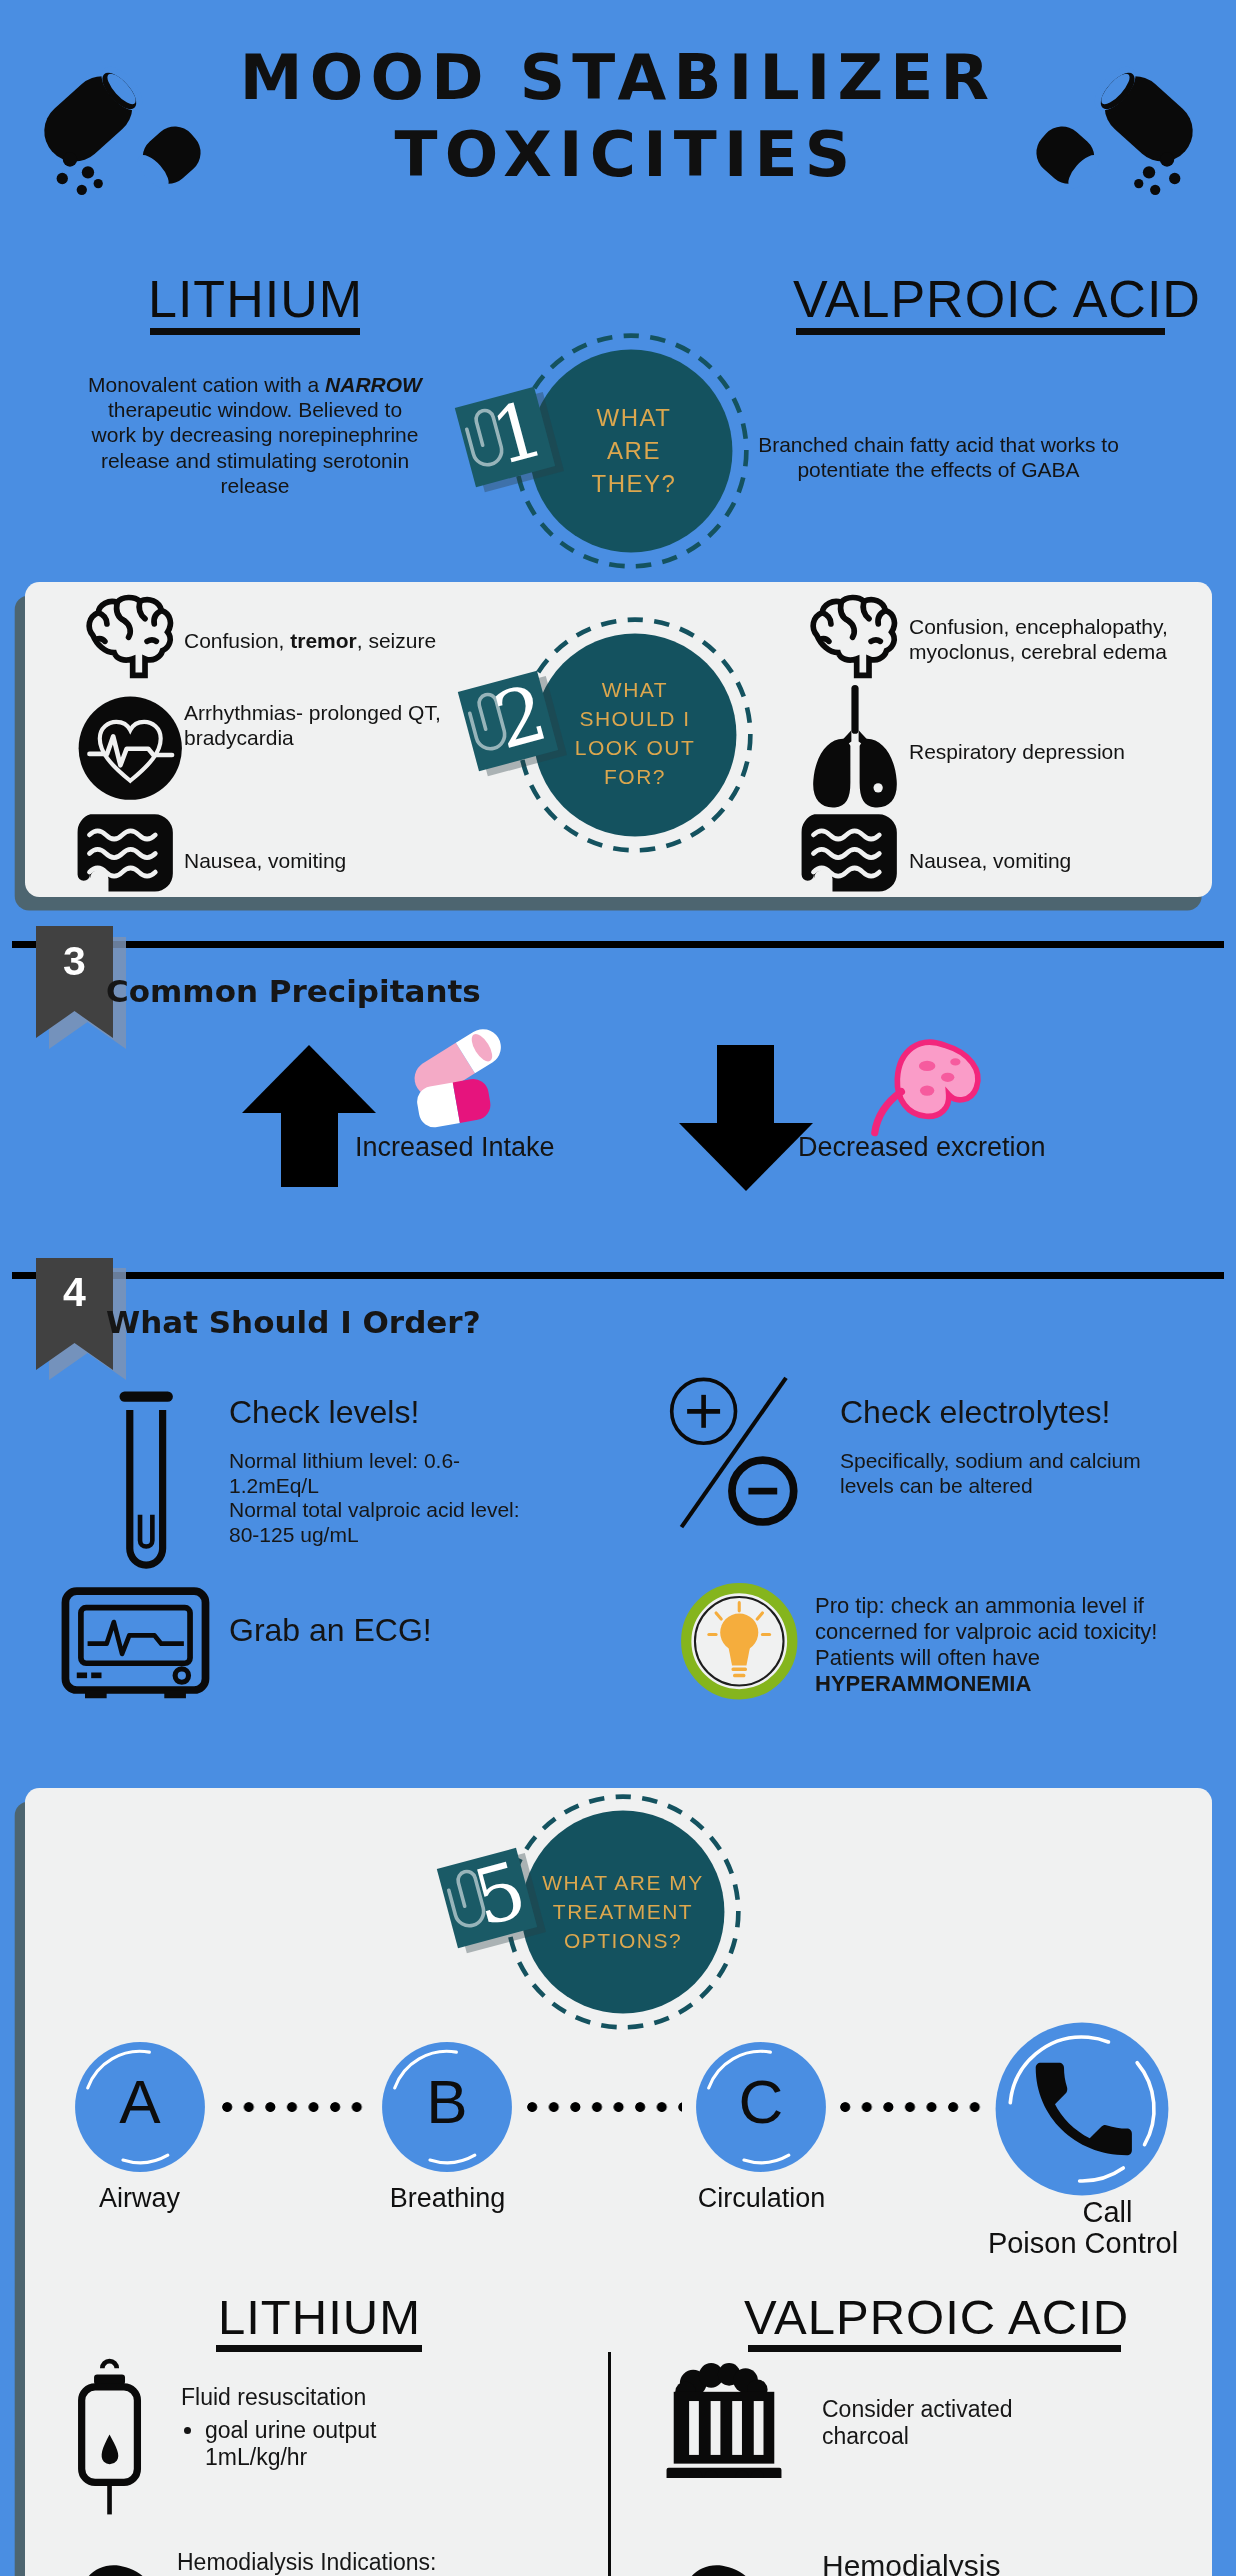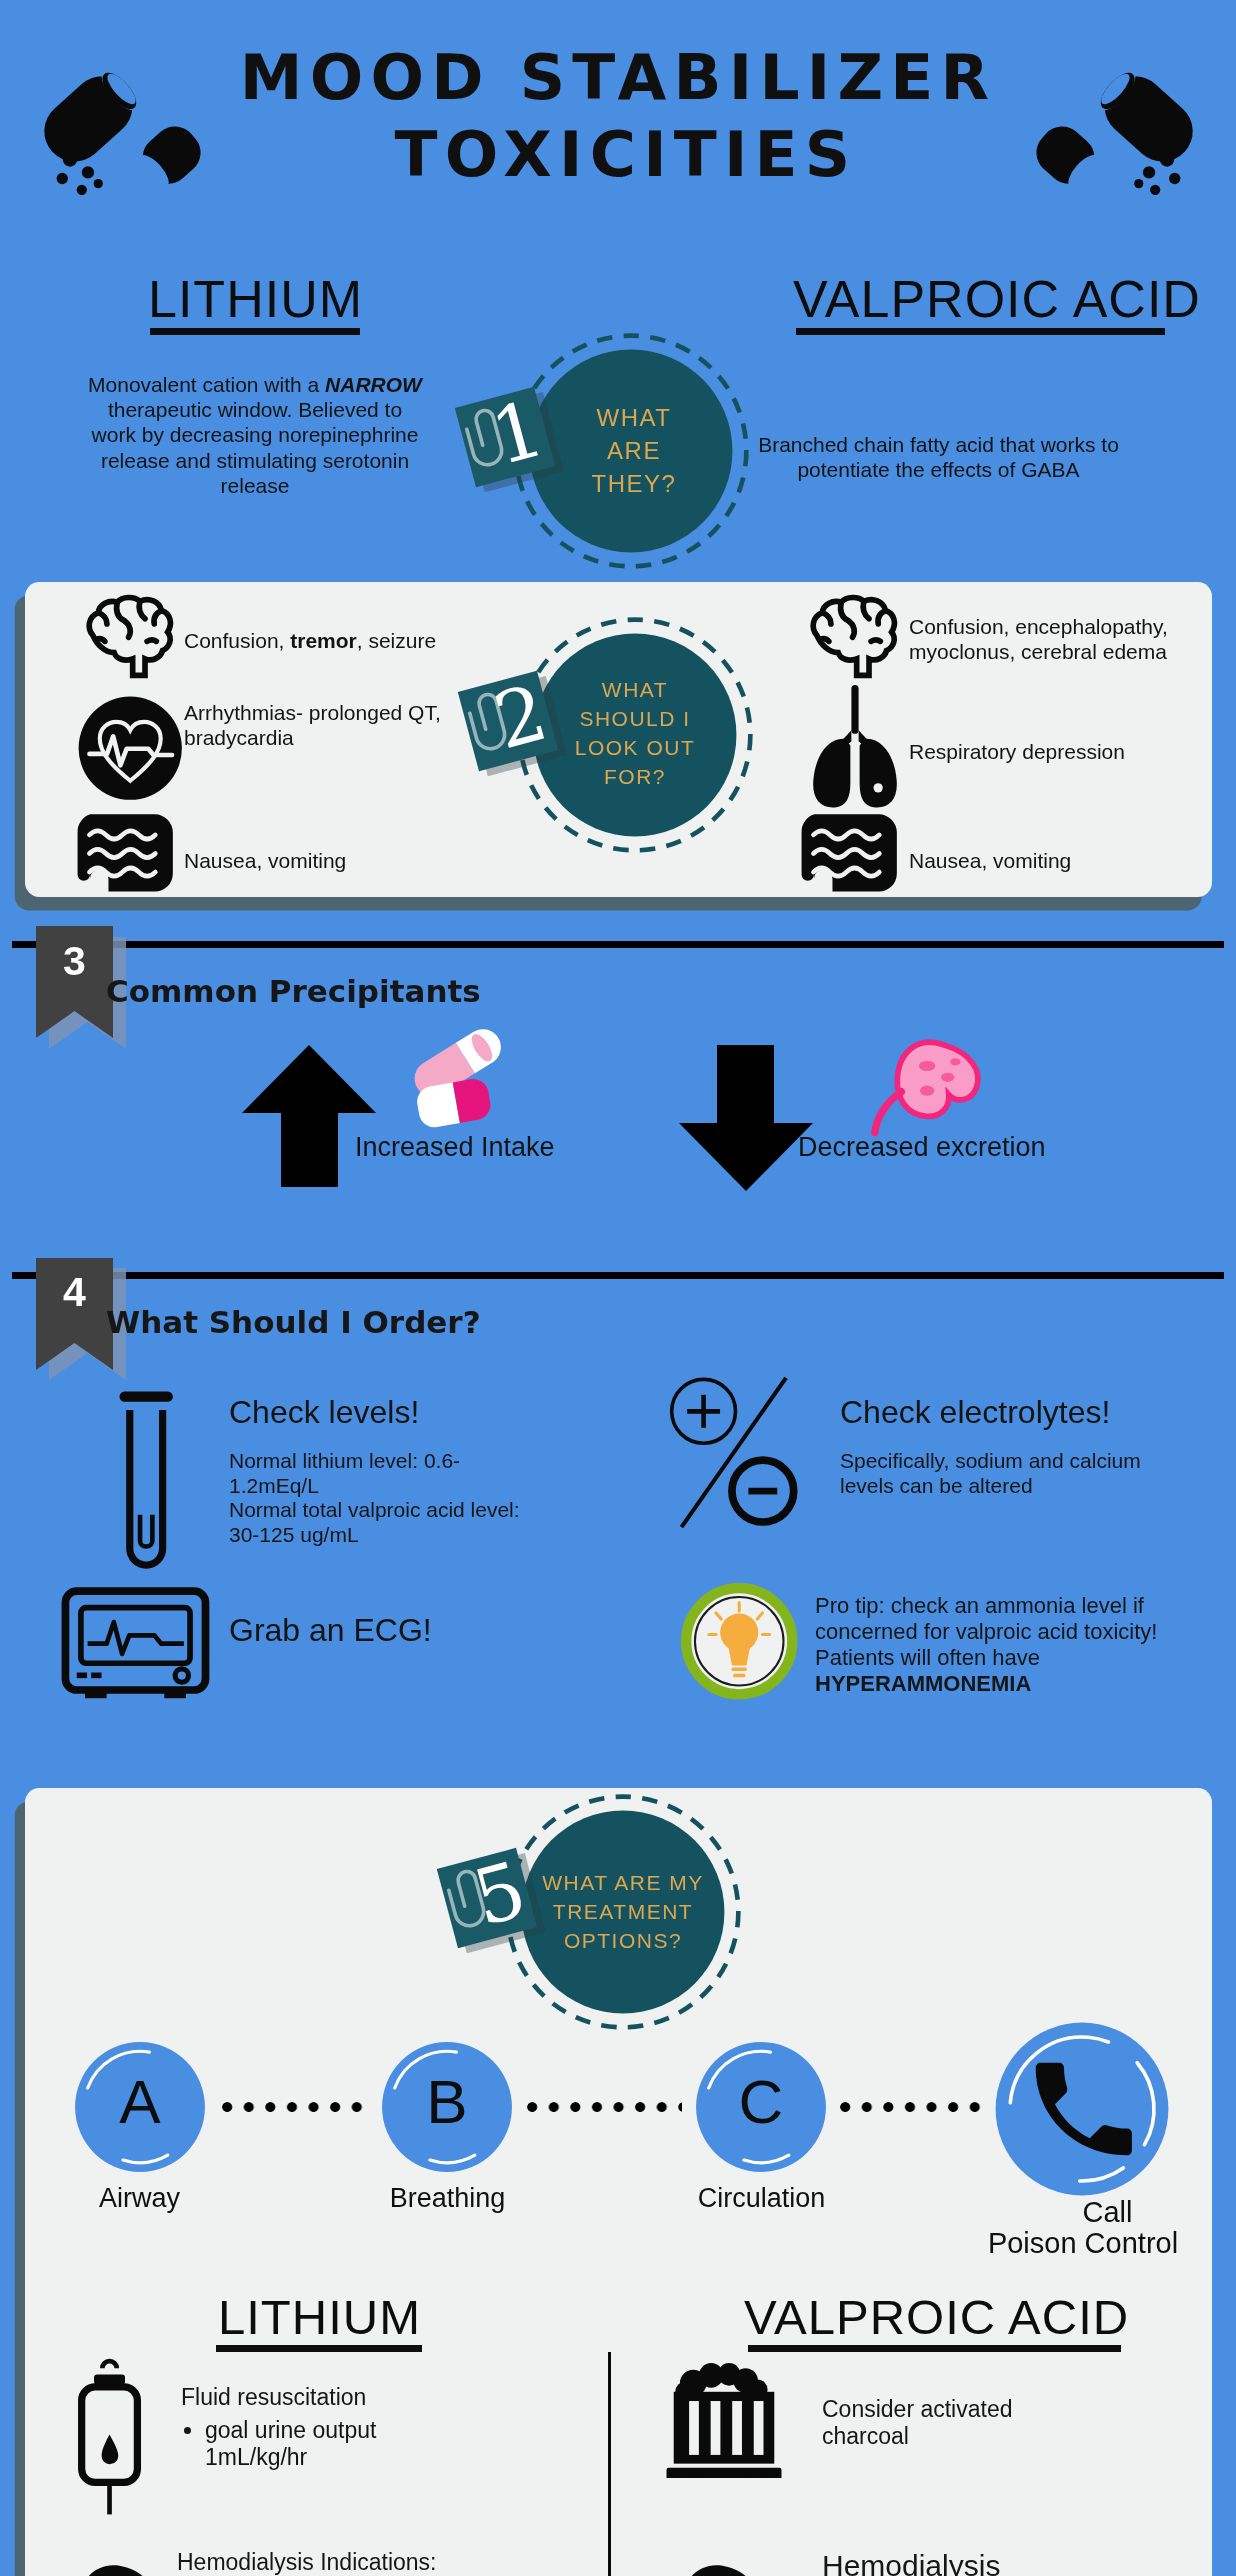--- a/index.html
+++ b/index.html
@@ -224,21 +224,21 @@
   <div class="abs sectitle" style="left:106px;top:1304px;">What Should I Order?</div>
 
   <svg class="abs" style="left:100px;top:1386px;" width="77" height="201" viewBox="0 0 150 390">
     <rect x="38" y="10" width="104" height="20" rx="10" fill="#0a0a0a"></rect>
     <path d="M58,46 v270 a32,32 0 0 0 64,0 v-270" fill="none" stroke="#0a0a0a" stroke-width="14"></path>
     <path d="M78,250 v50 a12,12 0 0 0 24,0 v-50" fill="none" stroke="#0a0a0a" stroke-width="9"></path>
   </svg>
   <div class="abs head60" style="left:229px;top:1394px;">Check levels!</div>
   <div class="abs" style="left:229px;top:1449px;width:296px;font-size:21px;line-height:1.17;">
       <div>Normal lithium level: 0.6-1.2mEq/L</div>
-      <div>Normal total valproic acid level: 30-125 ug/mL</div>
+      <div>Normal total valproic acid level: 80-125 ug/mL</div>
     </div>
 
   <svg class="abs" style="left:665px;top:1370px;" width="139" height="165" viewBox="0 0 270 320">
     <g stroke="#0a0a0a" fill="none">
       <circle cx="75" cy="80" r="62" stroke-width="7"></circle>
       <line x1="75" y1="48" x2="75" y2="112" stroke-width="9"></line>
       <line x1="43" y1="80" x2="107" y2="80" stroke-width="9"></line>
       <line x1="235" y1="15" x2="32" y2="305" stroke-width="8"></line>
       <circle cx="190" cy="235" r="60" stroke-width="15"></circle>
       <line x1="162" y1="235" x2="218" y2="235" stroke-width="13"></line>

